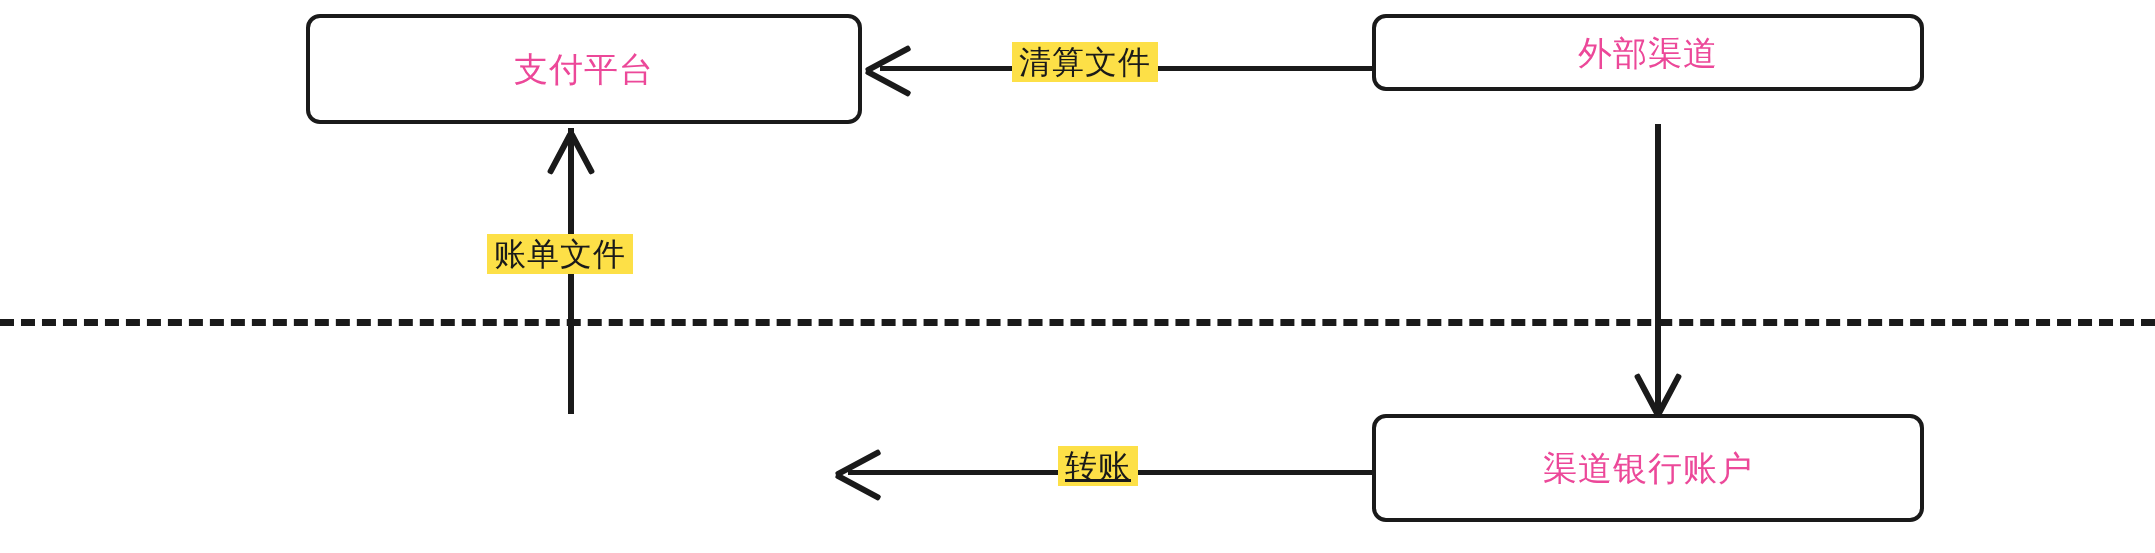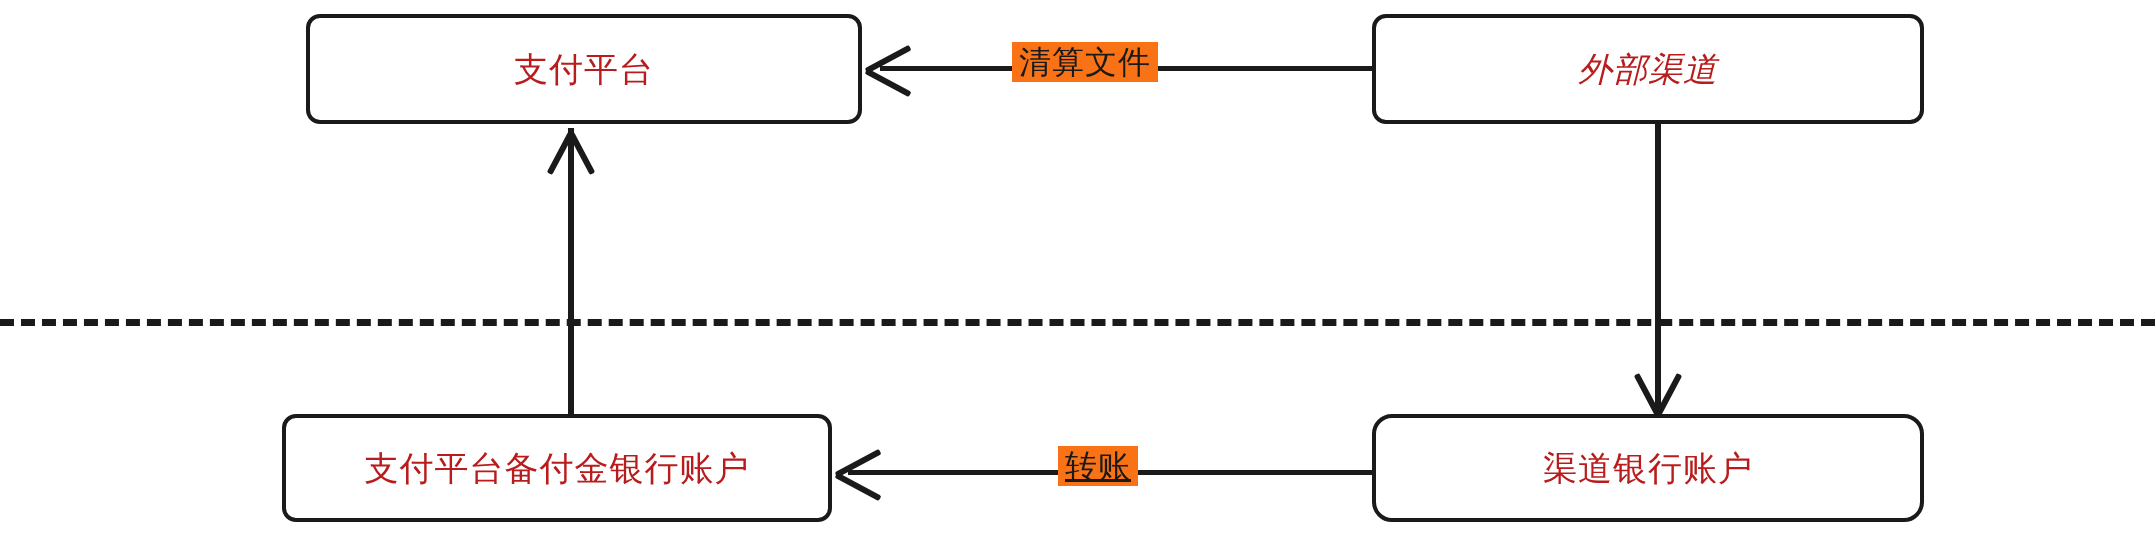--- a/index.html
+++ b/index.html
@@ -26,41 +26,41 @@
     display: flex;
     align-items: center;
     justify-content: center;
     color: #1a1a1a;
     letter-spacing: 1px;
     white-space: nowrap;
   }
   .node-label {
     font-size: 34px;
     line-height: 1;
-    color: #b91c1c;
+    color: #ec4899;
   }
 
   
   #node-payment-platform   { left: 306px;  top: 14px;  width: 556px; height: 110px; }
-  #node-external-channel   { left: 1372px; top: 14px;  width: 552px; height: 110px; font-style: italic; }
+  #node-external-channel   { left: 1372px; top: 14px;  width: 552px; height: 77px; }
   #node-reserve-account    { left: 282px;  top: 414px; width: 550px; height: 108px; }
-  #node-channel-account    { left: 1372px; top: 414px; width: 552px; height: 108px; border-radius: 20px; }
+  #node-channel-account    { left: 1372px; top: 414px; width: 552px; height: 108px; }
 
   
   .edge-line {
     position: absolute;
     background: #1a1a1a;
   }
   .h-line { height: 5px; }
   .v-line { width: 5px; }
 
   
   .edge-label {
     position: absolute;
-    background: #f97316;
+    background: #fde047;
     color: #1a1a1a;
     font-size: 32px;
     line-height: 1;
     letter-spacing: 1px;
     white-space: nowrap;
     padding: 4px 7px;
     text-align: left;
   }
 
   
@@ -129,40 +129,38 @@
 <div id="canvas">
 
   <div class="node" id="node-payment-platform">
     <span class="node-label">支付平台</span>
   </div>
 
   <div class="node" id="node-external-channel">
     <span class="node-label">外部渠道</span>
   </div>
 
-  <div class="node" id="node-reserve-account">
-    <span class="node-label">支付平台备付金银行账户</span>
-  </div>
 
   <div class="node" id="node-channel-account">
     <span class="node-label">渠道银行账户</span>
   </div>
 
   <div class="edge-line h-line" style="left: 880px; top: 66px; width: 492px;"></div>
   <div class="arrow-head head-left" style="left: 866px; top: 68px;">
     <span class="a"></span>
       <span class="b"></span>
   </div>
   <div class="edge-label" style="left: 1012px; top: 42px;">清算文件</div>
 
   <div class="edge-line v-line" style="left: 568px; top: 128px; width: 6px; height: 286px;"></div>
   <div class="arrow-head head-up" style="left: 571px; top: 130px;">
     <span class="a"></span>
       <span class="b"></span>
   </div>
+  <div class="edge-label" style="left: 487px; top: 234px;">账单文件</div>
 
   <div class="edge-line v-line" style="left: 1655px; top: 124px; width: 6px; height: 290px;"></div>
   <div class="arrow-head head-down" style="left: 1658px; top: 412px;">
     <span class="a"></span>
       <span class="b"></span>
   </div>
 
   <div class="edge-line h-line" style="left: 848px; top: 470px; width: 524px;"></div>
   <div class="arrow-head head-left" style="left: 836px; top: 472px;">
     <span class="a"></span>

